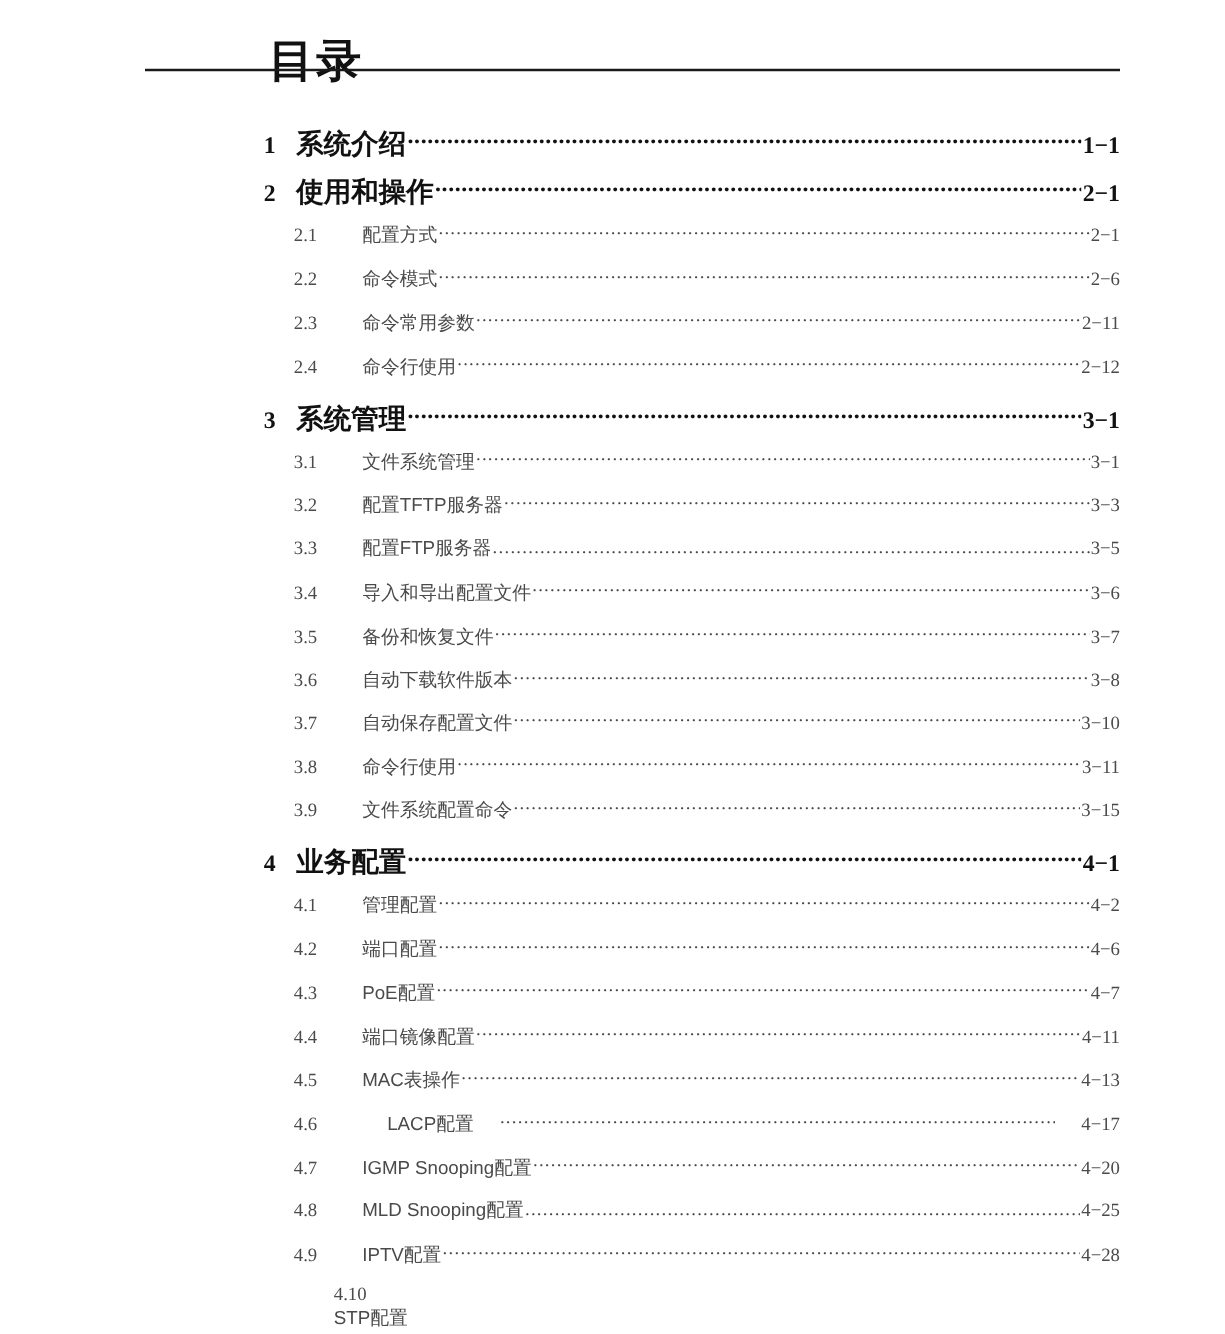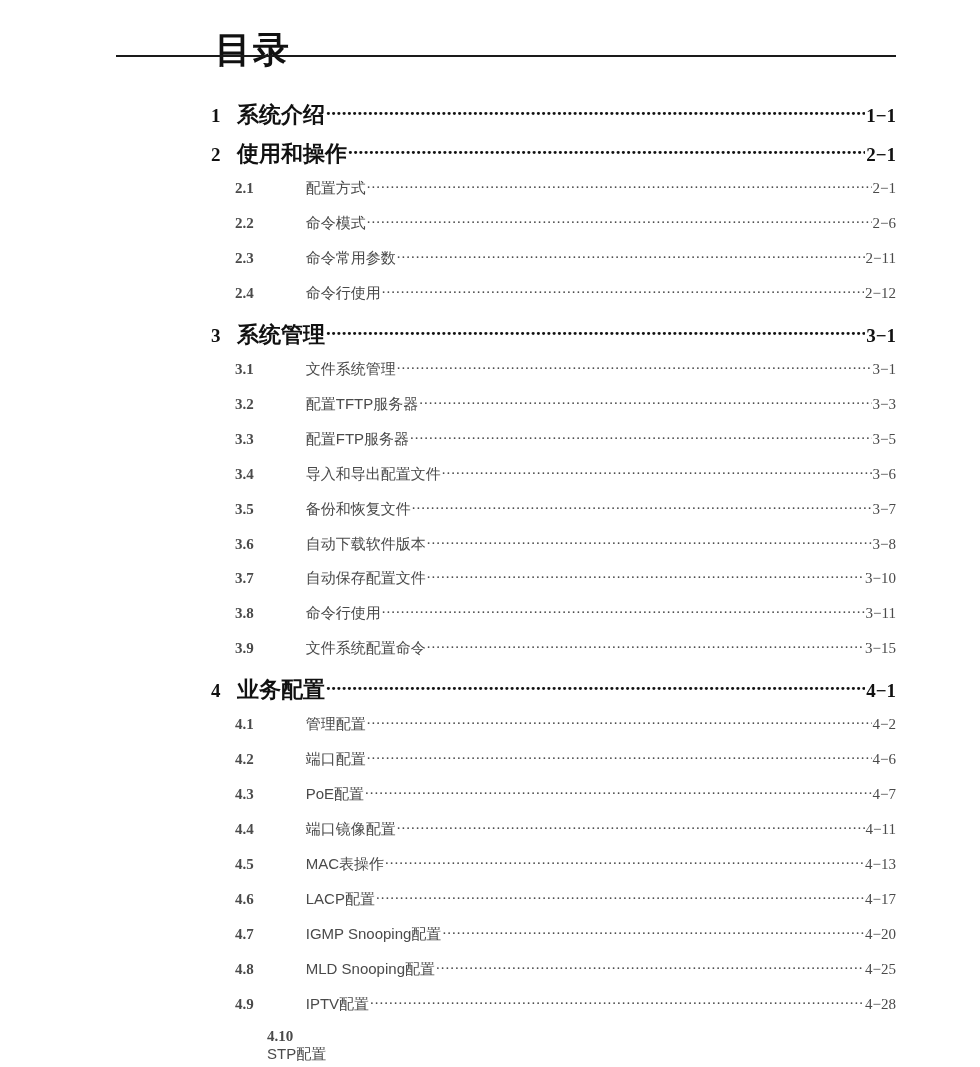--- a/index.html
+++ b/index.html
@@ -59,22 +59,21 @@
       font-size: 15px;
       color: #4a4a4a;
     }
     .toc-num {
       flex: 0 0 auto;
     }
     .toc-row.chapter .toc-num {
       width: 26px;
     }
     .toc-row.section .toc-num {
-      margin-right: 20px;
-      font-weight: bold;
+      margin-right: 4px;
     }
     .toc-label {
       flex: 0 0 auto;
     }
     .toc-row.chapter .toc-label {
       font-family: "DejaVu Sans", "Liberation Sans", sans-serif;
       font-weight: bold;
       font-size: 22px;
     }
     .toc-row.section .toc-label {
@@ -159,21 +158,21 @@
       <span class="toc-label">文件系统管理</span>
       <span class="toc-leader"></span>
       <span class="toc-page">3−1</span>
     </div>
     <div class="toc-row section" style="top: 394px;">
       <span class="toc-num">3.2</span>
       <span class="toc-label">配置TFTP服务器</span>
       <span class="toc-leader"></span>
       <span class="toc-page">3−3</span>
     </div>
-    <div class="toc-row section" style="top: 429px;">
+    <div class="toc-row section" style="top: 429px; align-items: flex-end;">
       <span class="toc-num">3.3</span>
       <span class="toc-label">配置FTP服务器</span>
       <span class="toc-leader"></span>
       <span class="toc-page">3−5</span>
     </div>
     <div class="toc-row section" style="top: 464px;">
       <span class="toc-num">3.4</span>
       <span class="toc-label">导入和导出配置文件</span>
       <span class="toc-leader"></span>
       <span class="toc-page">3−6</span>
@@ -237,33 +236,33 @@
       <span class="toc-label">端口镜像配置</span>
       <span class="toc-leader"></span>
       <span class="toc-page">4−11</span>
     </div>
     <div class="toc-row section" style="top: 854px;">
       <span class="toc-num">4.5</span>
       <span class="toc-label">MAC表操作</span>
       <span class="toc-leader"></span>
       <span class="toc-page">4−13</span>
     </div>
-    <div class="toc-row section" style="top: 889px;">
+    <div class="toc-row section" style="top: 889px; gap: 20px;">
       <span class="toc-num">4.6</span>
       <span class="toc-label">LACP配置</span>
       <span class="toc-leader"></span>
       <span class="toc-page">4−17</span>
     </div>
     <div class="toc-row section" style="top: 924px;">
       <span class="toc-num">4.7</span>
       <span class="toc-label">IGMP Snooping配置</span>
       <span class="toc-leader"></span>
       <span class="toc-page">4−20</span>
     </div>
-    <div class="toc-row section" style="top: 959px;">
+    <div class="toc-row section" style="top: 959px; align-items: flex-end;">
       <span class="toc-num">4.8</span>
       <span class="toc-label">MLD Snooping配置</span>
       <span class="toc-leader"></span>
       <span class="toc-page">4−25</span>
     </div>
     <div class="toc-row section" style="top: 994px;">
       <span class="toc-num">4.9</span>
       <span class="toc-label">IPTV配置</span>
       <span class="toc-leader"></span>
       <span class="toc-page">4−28</span>

